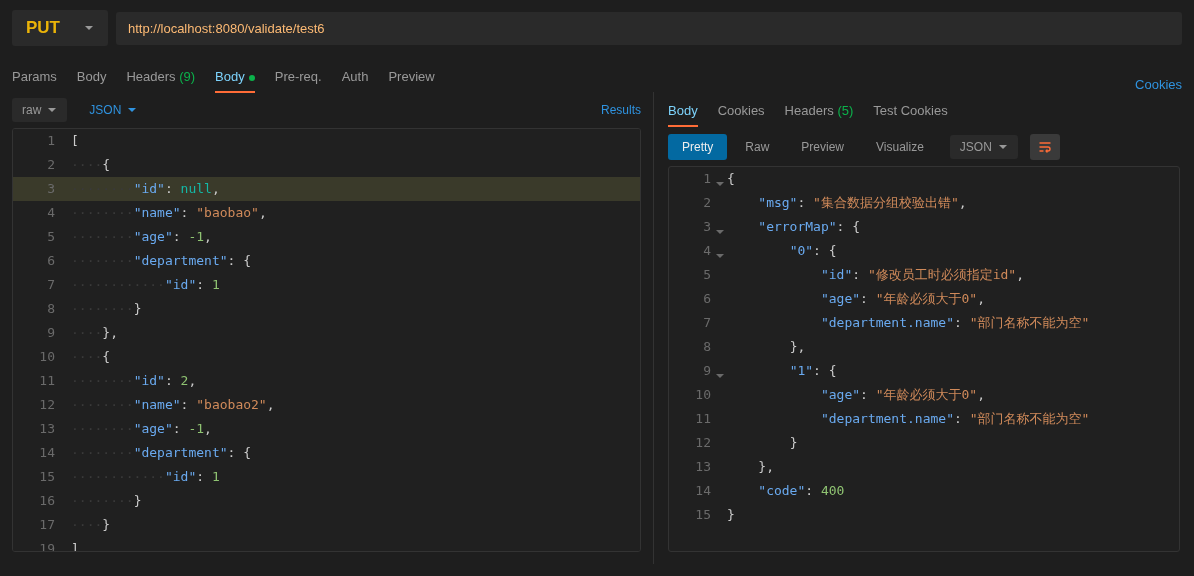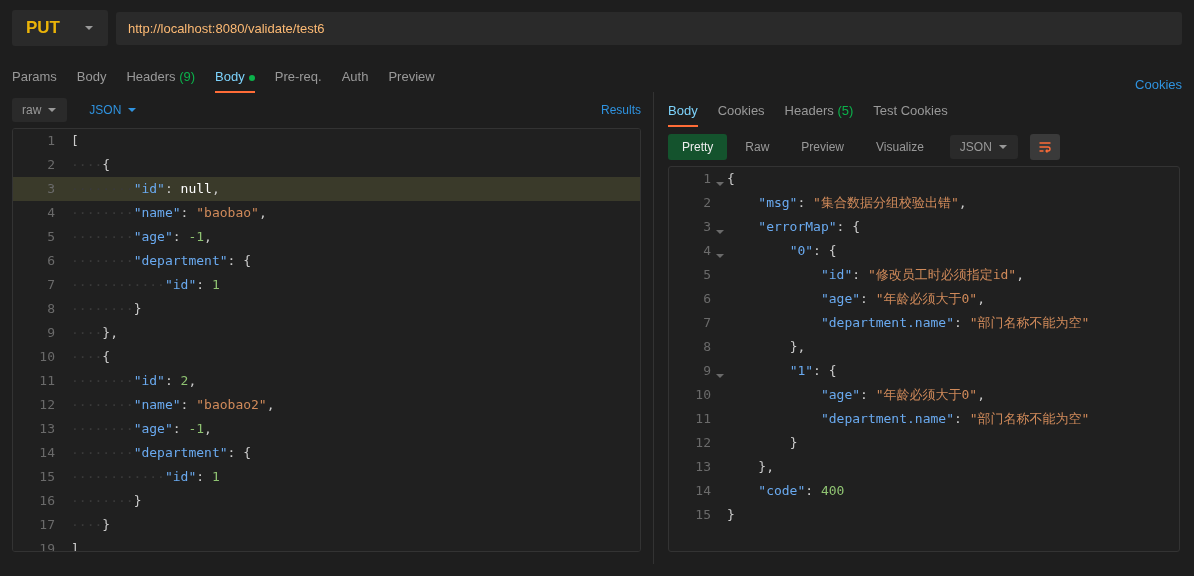--- a/index.html
+++ b/index.html
@@ -20,36 +20,36 @@
 .subbar{display:flex;align-items:center;padding:6px 12px;gap:12px;font-size:12px;color:#999}
 .dd{background:#2a2a2a;padding:5px 10px;border-radius:3px;display:flex;align-items:center;gap:6px}
 .dd.plain{background:transparent;color:#2f93e0}
 .panes{display:flex;height:calc(100% - 104px)}
 .pane{display:flex;flex-direction:column;min-width:0}
 .pane-left{width:654px;border-right:1px solid #333}
 .pane-right{flex:1}
 .resp-tabs{display:flex;align-items:center;padding:0 14px;height:36px;gap:20px;font-size:13px;color:#999}
 .resp-sub{display:flex;align-items:center;padding:6px 14px;gap:4px;font-size:12px;color:#999}
 .pill{padding:6px 14px;border-radius:3px;cursor:pointer}
-.pill.active{background:#14532d;color:#eee}
+.pill.active{background:#0369a1;color:#eee}
 .icobtn{background:#3a3a3a;padding:6px 8px;border-radius:3px;display:flex;align-items:center;margin-left:8px}
 .editor{flex:1;overflow:auto;background:#202020;border:1px solid #333;margin:0 12px 12px;border-radius:3px}
 .editor.inner{margin:0 14px 12px}
 .code{font-family:"SF Mono",Menlo,Consolas,monospace;font-size:13px;line-height:24px}
 .row{display:flex}
 .row.hl{background:#3a3a2a}
 .gut{width:58px;text-align:right;padding-right:16px;color:#6a6a6a;user-select:none;flex-shrink:0;position:relative}
 .fold{position:absolute;right:2px;top:6px;width:10px;height:10px}
 .fold svg{width:10px;height:10px;fill:#6a6a6a}
 .ln{white-space:pre;color:#ccc}
 .guide{color:#3a3a3a}
 .k{color:#6aaaf0}
 .s{color:#d08a5a}
 .n{color:#8fc372}
-.nl{color:#ffffff}
+.nl{color:#14b8a6}
 .p{color:#ccc}
 </style>
 </head>
 <body>
 
 <div class="toolbar">
   <div class="method-dd">
     <span>PUT</span>
     <span class="chev">
         <svg viewBox="0 0 10 10">

